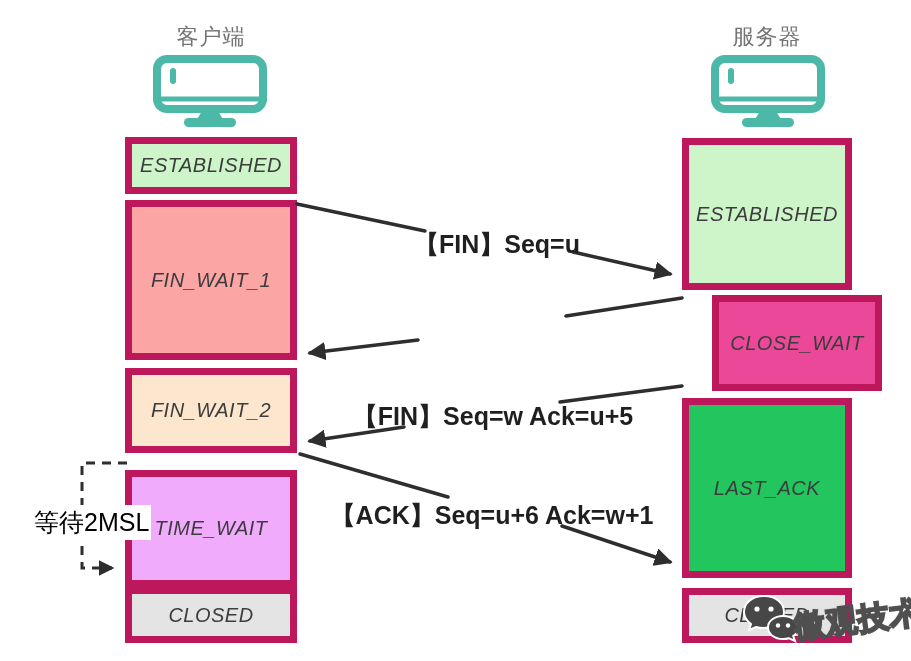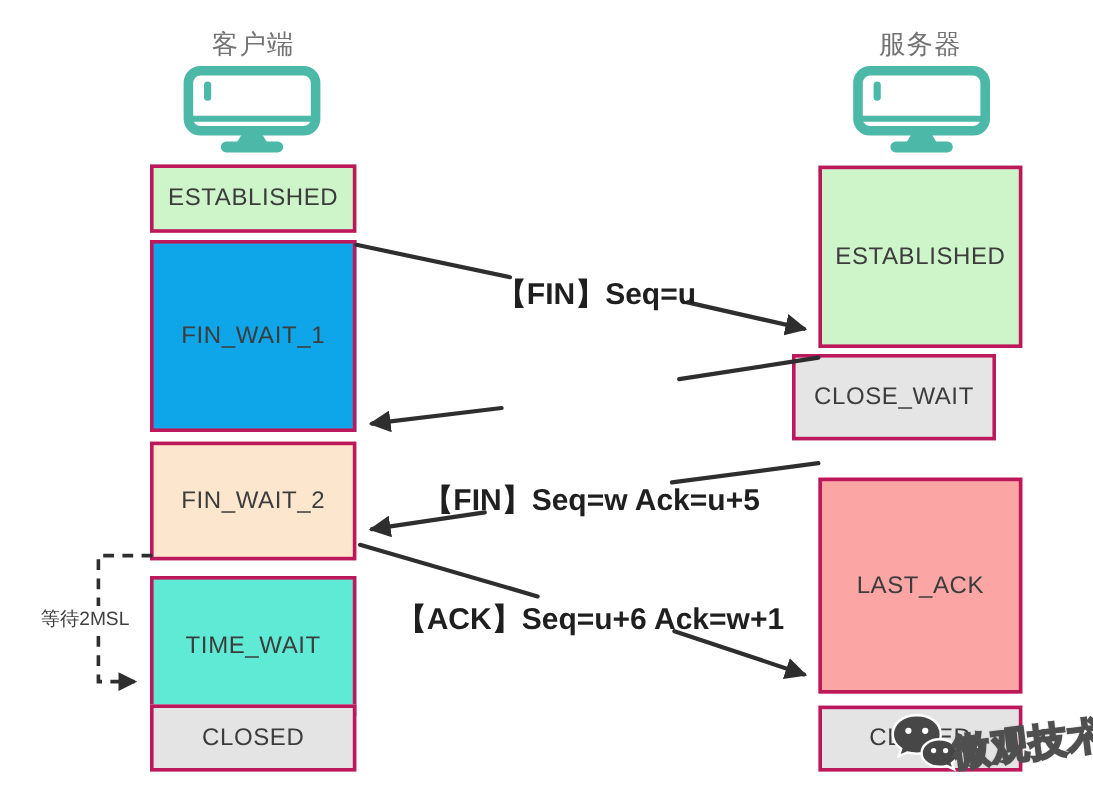--- a/index.html
+++ b/index.html
@@ -6,31 +6,31 @@
   #canvas{
     position:relative;width:911px;height:661px;background:#ffffff;overflow:hidden;
     font-family:"Liberation Sans","DejaVu Sans",sans-serif;
   }
   .col-title{
     position:absolute;transform:translateX(-50%);
     font-size:22px;color:#737373;letter-spacing:1px;white-space:nowrap;
   }
   .monitor{position:absolute;width:116px;height:76px;}
   .state-box{
-    position:absolute;box-sizing:border-box;border:3px solid #be185d;
+    position:absolute;box-sizing:border-box;border:7px solid #be185d;
     display:flex;align-items:center;justify-content:center;
-    font-size:20px;color:#3c3c3c;letter-spacing:0.5px;white-space:nowrap;
+    font-size:20px;color:#3c3c3c;letter-spacing:0.5px;white-space:nowrap;font-style:italic;
   }
   #arrow-layer{position:absolute;left:0;top:0;pointer-events:none;}
   .msg-label{
     position:absolute;transform:translateX(-50%);
     font-size:25px;font-weight:bold;color:#1f1f1f;white-space:nowrap;
   }
   .wait-label{
-    position:absolute;font-size:16px;color:#404040;background:#fff;
+    position:absolute;font-size:25px;color:#000000;background:#fff;
     padding:1px 2px;white-space:nowrap;z-index:5;
   }
   .watermark{
     position:absolute;left:742px;top:594px;z-index:9;display:flex;align-items:center;
   }
   .watermark-text{
     font-size:31px;font-weight:bold;color:#ffffff;
     -webkit-text-stroke:2px #4f4f4f;
     text-shadow:0 0 1px #4f4f4f,0 0 2px #4f4f4f;
     transform:rotate(-7deg);margin-left:-6px;letter-spacing:1px;white-space:nowrap;
@@ -54,28 +54,28 @@
 
   <svg class="monitor" style="left:710px;top:54px;" viewBox="0 0 116 76">
     <rect x="5" y="5" width="106" height="50" rx="10" fill="none" stroke="#4cb8a8" stroke-width="8"></rect>
     <line x1="7" y1="45" x2="109" y2="45" stroke="#4cb8a8" stroke-width="5"></line>
     <line x1="21" y1="17" x2="21" y2="27" stroke="#4cb8a8" stroke-width="6" stroke-linecap="round"></line>
     <path d="M50,57 L66,57 L72,67 L44,67 Z" fill="#4cb8a8"></path>
     <rect x="32" y="64" width="52" height="9" rx="4.5" fill="#4cb8a8"></rect>
   </svg>
 
   <div class="state-box" style="left: 125px; top: 137px; width: 172px; height: 57px; background-color: rgb(205, 245, 201);">ESTABLISHED</div>
-  <div class="state-box" style="left: 125px; top: 200px; width: 172px; height: 160px; background-color: #0ea5e9;">FIN_WAIT_1</div>
-  <div class="state-box" style="left: 125px; top: 368px; width: 172px; height: 99px; background-color: rgb(252, 230, 205);">FIN_WAIT_2</div>
-  <div class="state-box" style="left: 125px; top: 480px; width: 172px; height: 117px; background-color: #5eead4;">TIME_WAIT</div>
+  <div class="state-box" style="left: 125px; top: 200px; width: 172px; height: 160px; background-color: #fca5a5;">FIN_WAIT_1</div>
+  <div class="state-box" style="left: 125px; top: 368px; width: 172px; height: 85px; background-color: rgb(252, 230, 205);">FIN_WAIT_2</div>
+  <div class="state-box" style="left: 125px; top: 470px; width: 172px; height: 117px; background-color: #f0abfc;">TIME_WAIT</div>
   <div class="state-box" style="left: 125px; top: 587px; width: 172px; height: 56px; background-color: rgb(228, 228, 228);">CLOSED</div>
 
   <div class="state-box" style="left: 682px; top: 138px; width: 170px; height: 152px; background-color: rgb(205, 245, 201);">ESTABLISHED</div>
-  <div class="state-box" style="left: 660px; top: 295px; width: 170px; height: 72px; background-color: #e5e5e5;">CLOSE_WAIT</div>
-  <div class="state-box" style="left: 682px; top: 398px; width: 170px; height: 180px; background-color: #fca5a5;">LAST_ACK</div>
+  <div class="state-box" style="left: 712px; top: 295px; width: 170px; height: 96px; background-color: #ec4899;">CLOSE_WAIT</div>
+  <div class="state-box" style="left: 682px; top: 398px; width: 170px; height: 180px; background-color: #22c55e;">LAST_ACK</div>
   <div class="state-box" style="left: 682px; top: 588px; width: 170px; height: 55px; background-color: rgb(228, 228, 228);">CLOSED</div>
 
   <svg id="arrow-layer" width="911" height="661" viewBox="0 0 911 661">
     <defs>
       <marker id="arr" viewBox="0 0 10 10" refX="8.5" refY="5" markerWidth="5.2" markerHeight="5.2" orient="auto-start-reverse">
         <path d="M0,0 L10,5 L0,10 Z" fill="#2e2e2e"></path>
       </marker>
     </defs>
 
     <g stroke="#2e2e2e" stroke-width="3.5" fill="none" stroke-linecap="round">

